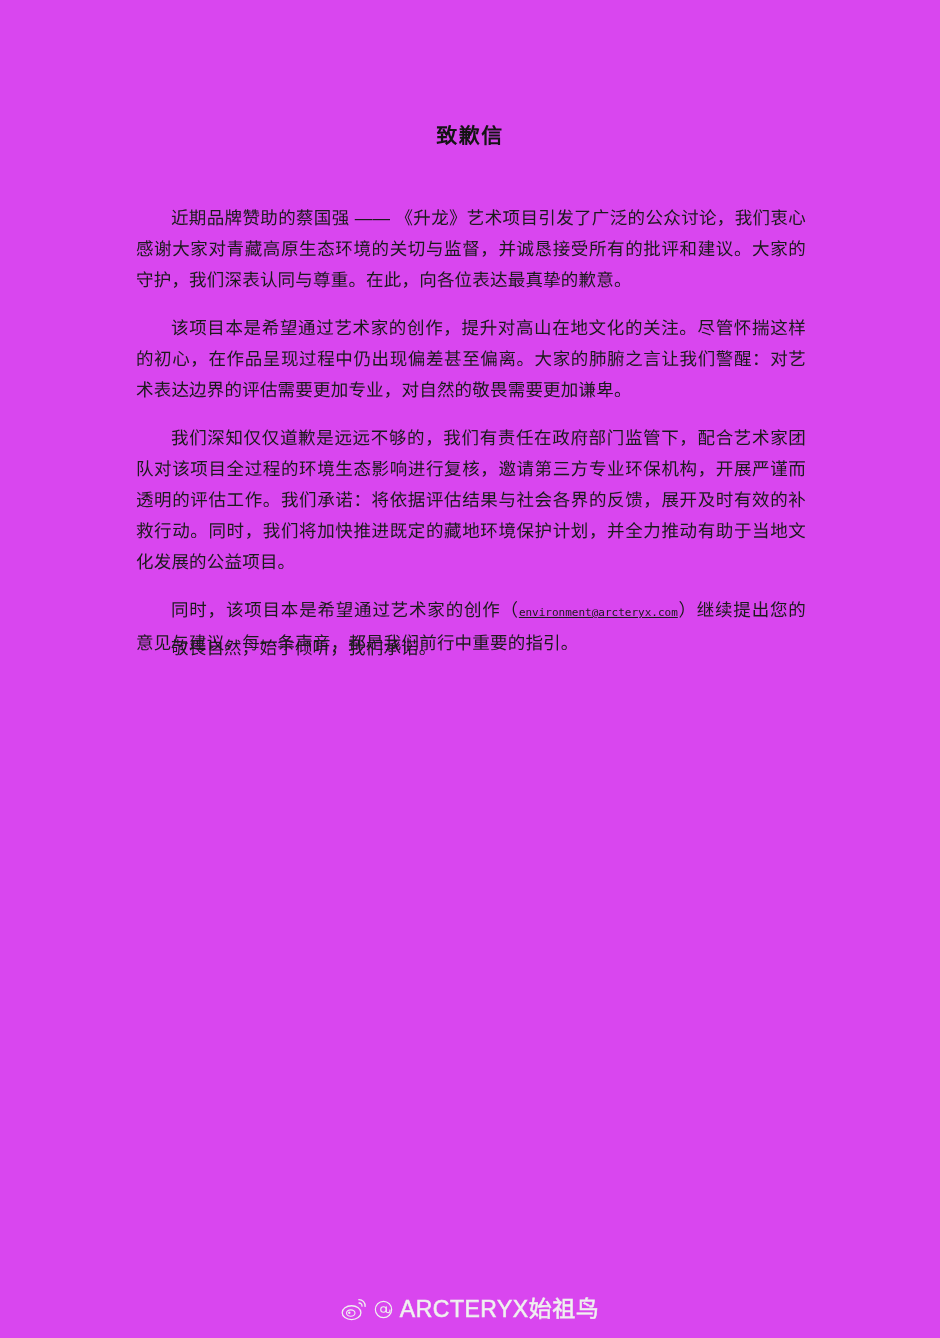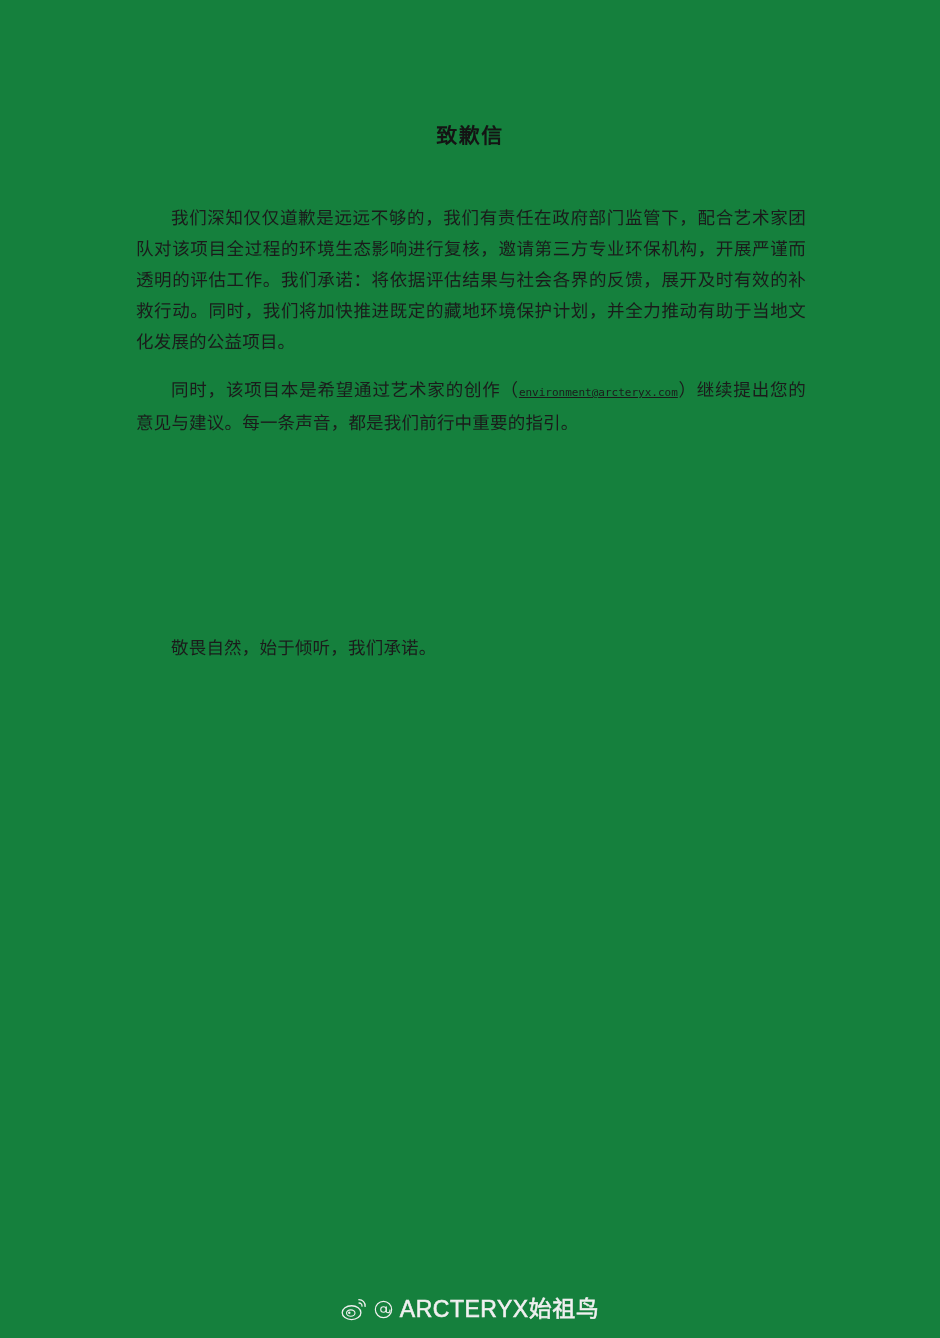--- a/index.html
+++ b/index.html
@@ -14,21 +14,21 @@
     position: relative;
     overflow: hidden;
     font-family: "Liberation Sans", "DejaVu Sans", sans-serif;
     color: #1a1a1a;
     -webkit-font-smoothing: antialiased;
   }
 
   .page {
     position: absolute;
     inset: 0;
-    background: #15803d;
+    background: #d946ef;
   }
 
   
   .doc-title {
     position: absolute;
     top: 107px;
     left: 0;
     width: 940px;
     text-align: center;
     font-size: 21px;
@@ -141,21 +141,23 @@
 </style>
 </head>
 <body>
 
 <div class="page">
 
   <h1 class="doc-title">致歉信</h1>
 
   <div class="letter-body">
 
+    <p class="para">近期品牌赞助的蔡国强 —— 《升龙》艺术项目引发了广泛的公众讨论，我们衷心感谢大家对青藏高原生态环境的关切与监督，并诚恳接受所有的批评和建议。大家的守护，我们深表认同与尊重。在此，向各位表达最真挚的歉意。</p>
 
+    <p class="para">该项目本是希望通过艺术家的创作，提升对高山在地文化的关注。尽管怀揣这样的初心，在作品呈现过程中仍出现偏差甚至偏离。大家的肺腑之言让我们警醒：对艺术表达边界的评估需要更加专业，对自然的敬畏需要更加谦卑。</p>
 
     <p class="para">我们深知仅仅道歉是远远不够的，我们有责任在政府部门监管下，配合艺术家团队对该项目全过程的环境生态影响进行复核，邀请第三方专业环保机构，开展严谨而透明的评估工作。我们承诺：将依据评估结果与社会各界的反馈，展开及时有效的补救行动。同时，我们将加快推进既定的藏地环境保护计划，并全力推动有助于当地文化发展的公益项目。</p>
 
     <p class="para"><span>同时，该项目本是希望通过艺术家的创作（</span><span class="mono">environment@arcteryx.com</span><span>）继续提出您的意见与建议。每一条声音，都是我们前行中重要的指引。</span></p>
 
   </div>
 
   <div class="closing">
     <p class="closing-line">敬畏自然，始于倾听，我们承诺。</p>
   </div>

